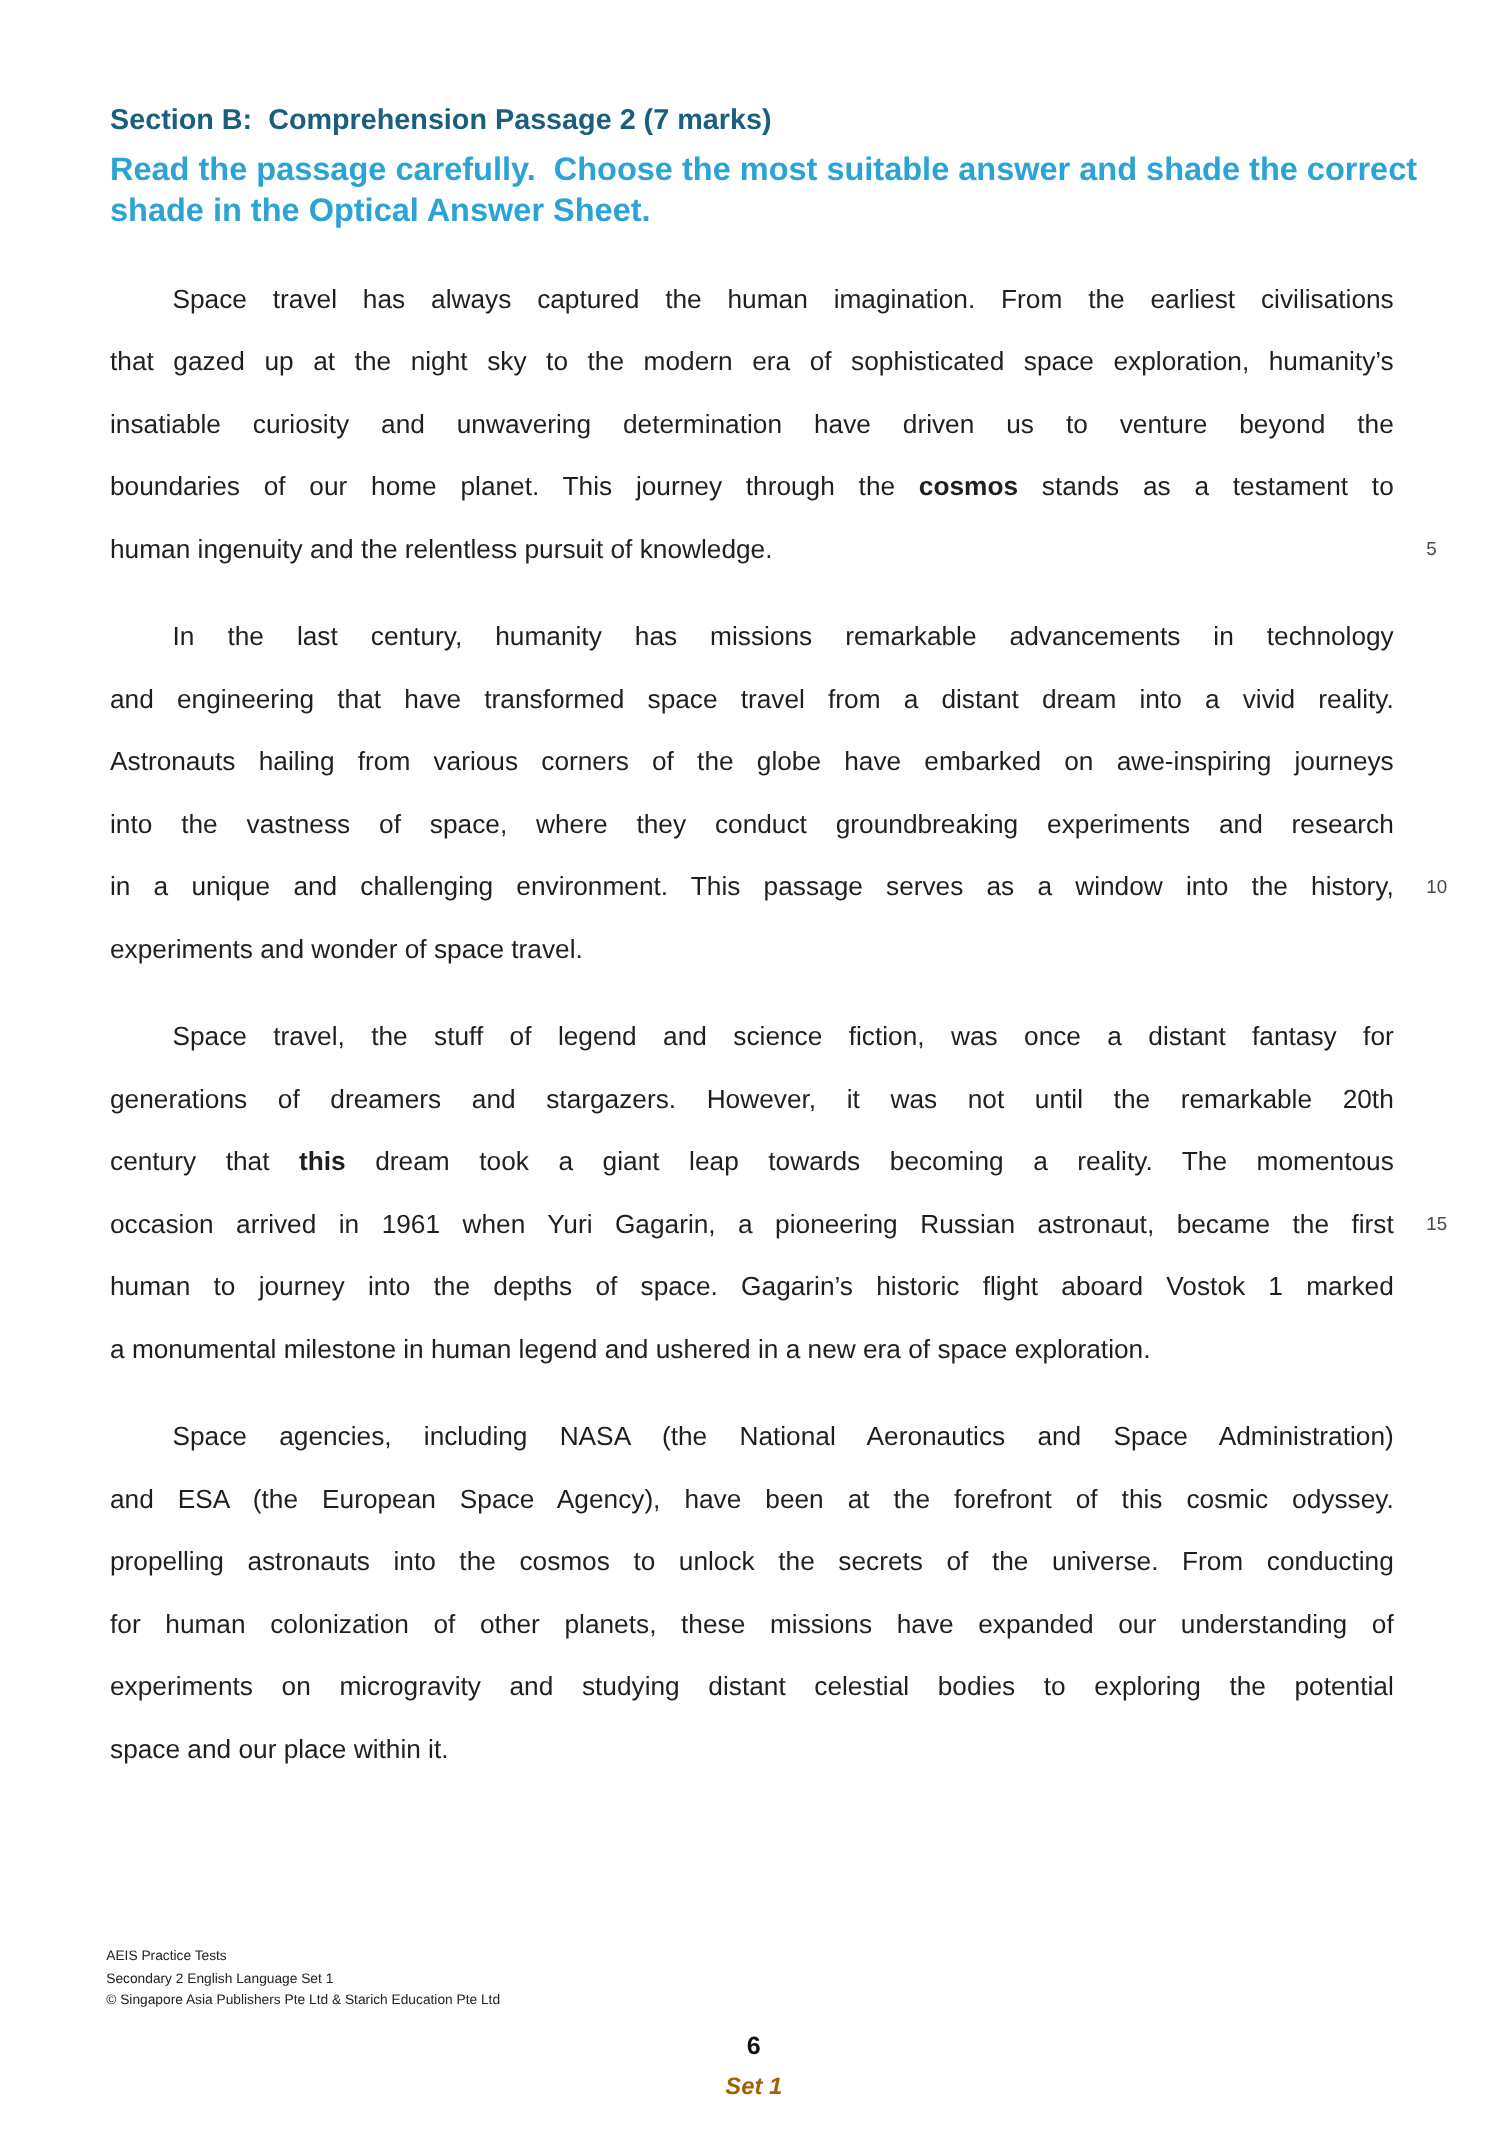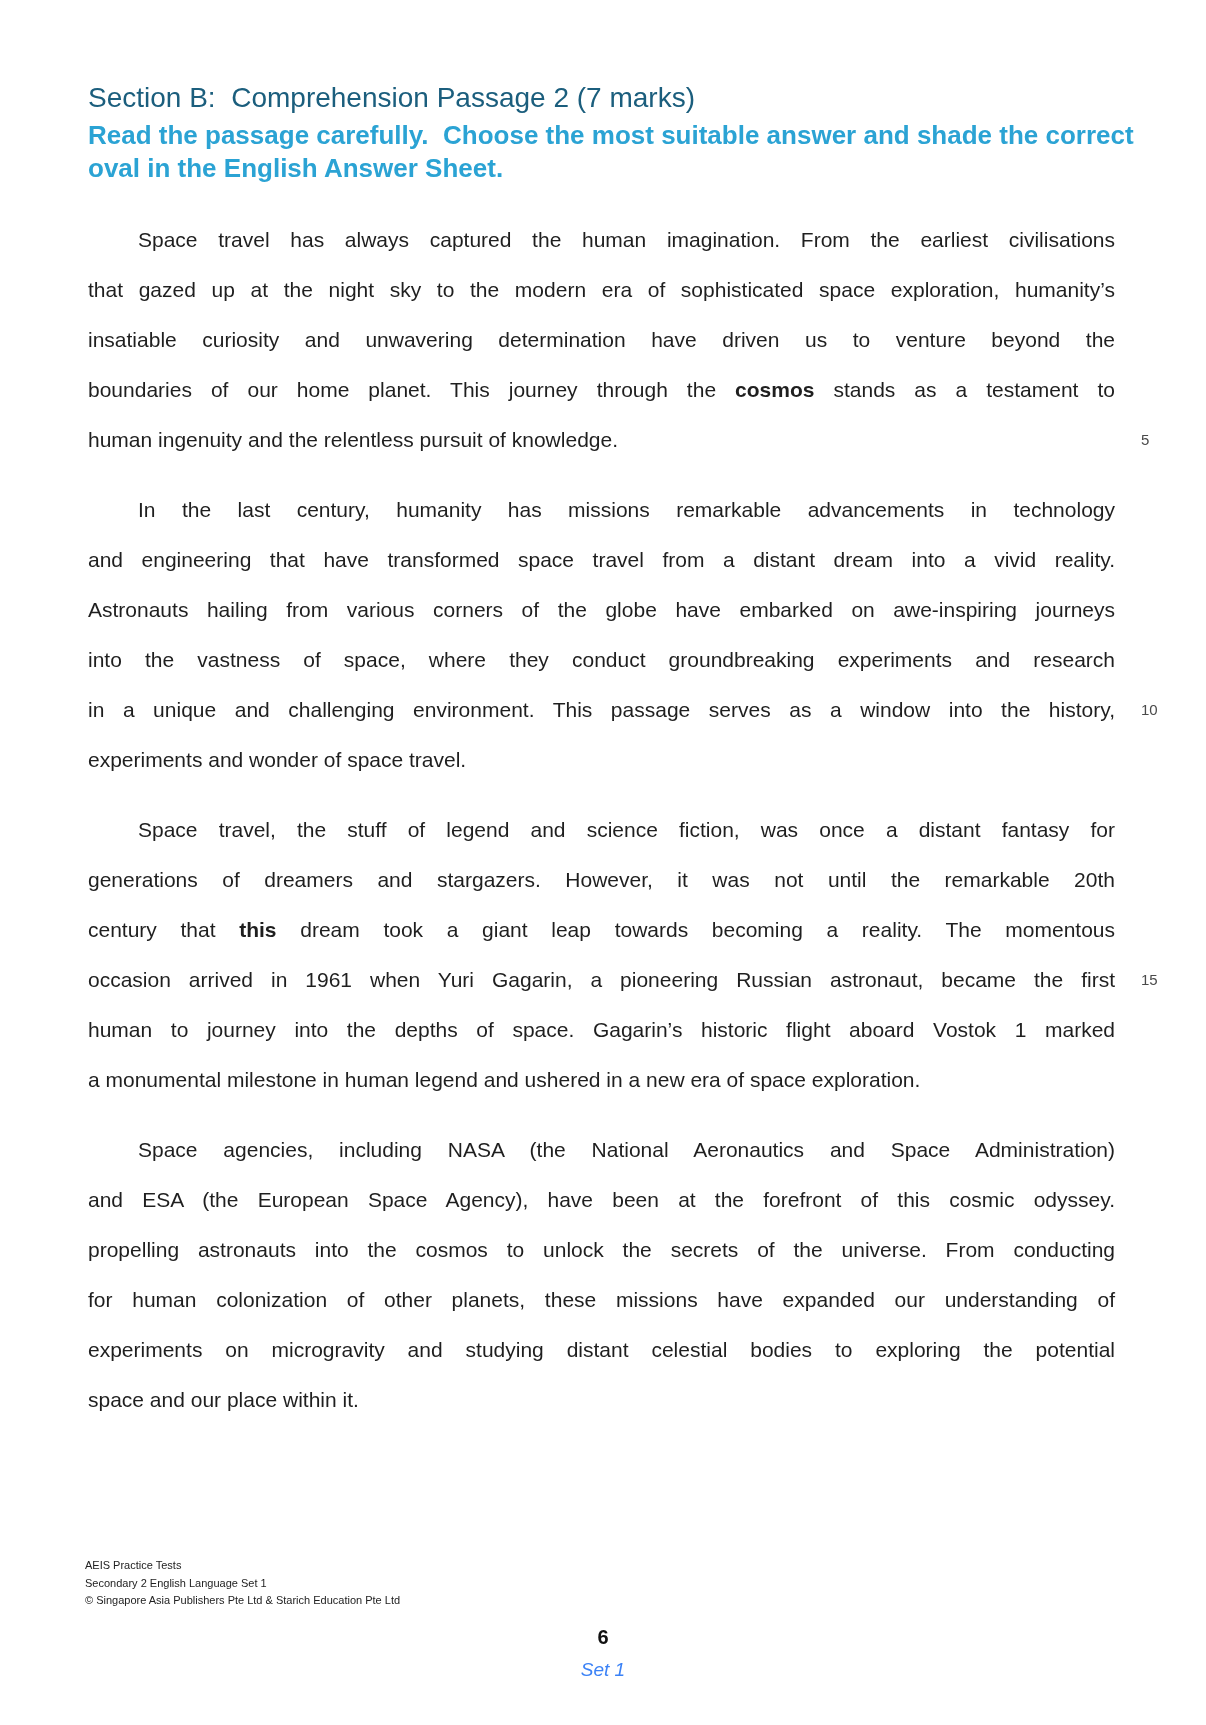--- a/index.html
+++ b/index.html
@@ -8,22 +8,22 @@
     width: 1206px;
     height: 1725px;
     background: #ffffff;
     font-family: "Liberation Sans", sans-serif;
     overflow: hidden;
   }
   .section-heading {
     position: absolute;
     left: 88px;
     top: 82px;
-    font-size: 28px;
-    font-weight: normal;
+    font-size: 23px;
+    font-weight: bold;
     color: #1b5e7d;
     white-space: pre;
   }
   .instructions {
     position: absolute;
     left: 88px;
     top: 119px;
     font-size: 26px;
     font-weight: bold;
     color: #2ba3d4;
@@ -76,36 +76,36 @@
   }
   .page-number {
     font-size: 20px;
     font-weight: bold;
     color: #111111;
     line-height: 22px;
   }
   .set-label {
     margin-top: 11px;
     font-size: 19px;
-    font-weight: normal;
+    font-weight: bold;
     font-style: italic;
-    color: #3b82f6;
+    color: #a16207;
     line-height: 22px;
   }
 </style>
 </head>
 <body>
 
 <div class="page">
 
   <div class="section-heading">Section B:  Comprehension Passage 2 (7 marks)</div>
 
   <div class="instructions">
     <div class="instr-line">Read the passage carefully.  Choose the most suitable answer and shade the correct</div>
-    <div class="instr-line">oval in the English Answer Sheet.</div>
+    <div class="instr-line">shade in the Optical Answer Sheet.</div>
   </div>
 
   <div class="passage">
 
     <div class="para">
       <div class="line indent"><span>Space travel has always captured the human imagination. From the earliest civilisations</span></div>
       <div class="line"><span>that gazed up at the night sky to the modern era of sophisticated space exploration, humanity’s</span></div>
       <div class="line"><span>insatiable curiosity and unwavering determination have driven us to venture beyond the</span></div>
       <div class="line"><span>boundaries of our home planet. This journey through the </span><b>cosmos</b><span> stands as a testament to</span></div>
       <div class="line end"><span>human ingenuity and the relentless pursuit of knowledge.</span><span class="lnum">5</span></div>

